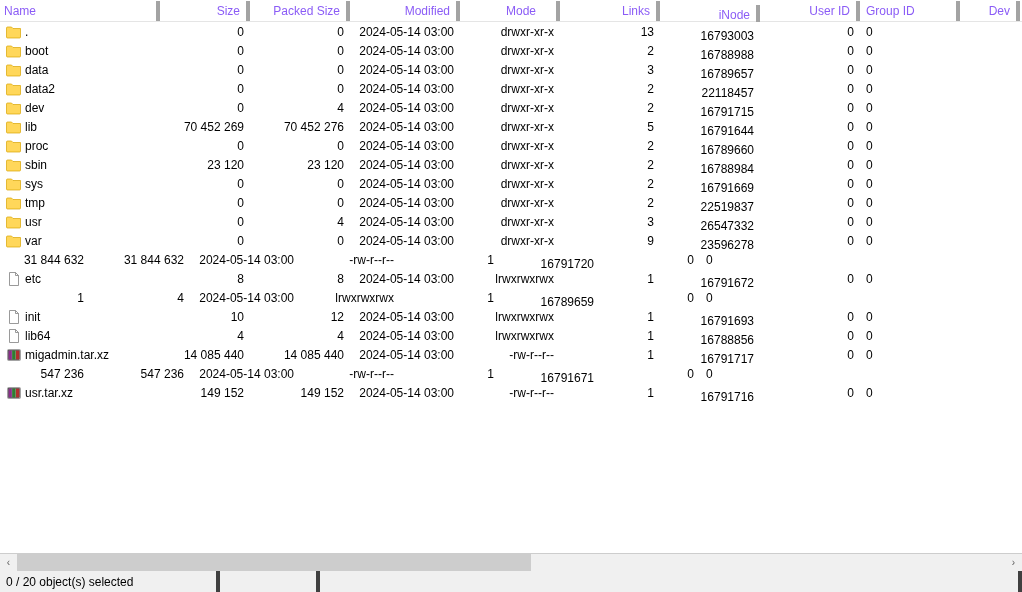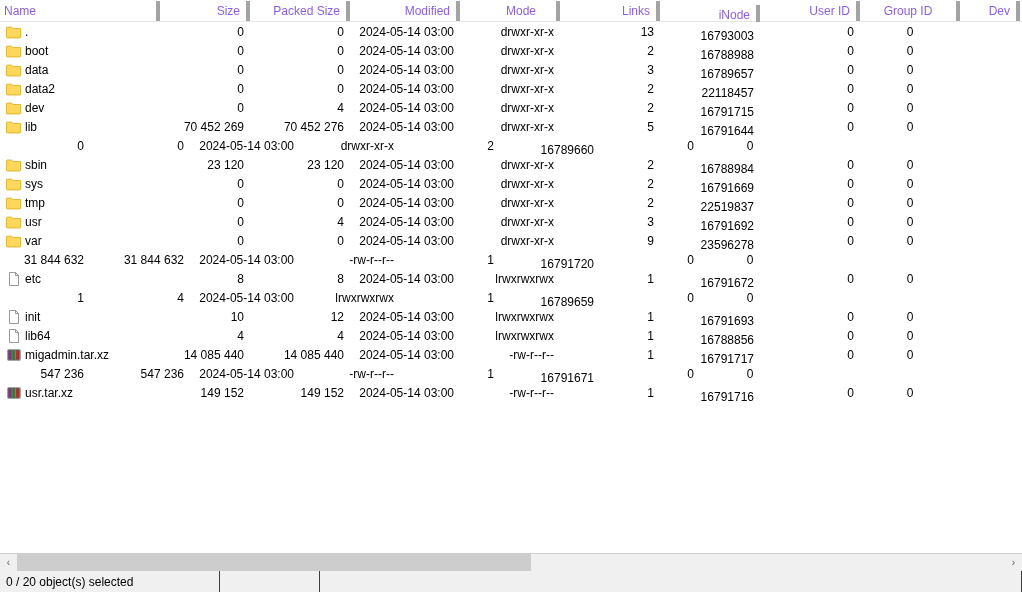--- a/index.html
+++ b/index.html
@@ -35,21 +35,21 @@
       color: #8b5cf6;
     }
     .col-name { width: 160px; text-align: left; padding-left: 4px; }
     .col-size { width: 90px; text-align: right; }
     .col-packed { width: 100px; text-align: right; }
     .col-modified { width: 110px; text-align: right; }
     .col-mode { width: 100px; text-align: right; padding-right: 20px;}
     .col-links { width: 100px; text-align: right; }
     .col-inode { width: 100px; text-align: right; margin-top: 8px; }
     .col-userid { width: 100px; text-align: right; }
-    .col-groupid { width: 100px; text-align: center; }
+    .col-groupid { width: 100px; text-align: left; }
     .col-dev { width: 60px; text-align: right; }
     
     .file-list {
       flex: 1;
       overflow: hidden;
       background: #ffffff;
     }
     .file-row {
       display: flex;
       height: 19px;
@@ -111,21 +111,21 @@
     .status-bar {
       display: flex;
       height: 22px;
       background: #f0f0f0;
       border-top: 1px solid #d4d4d4;
       align-items: center;
       flex-shrink: 0;
     }
     .status-cell {
       padding: 2px 6px;
-      border-right: 1px solid #404040;
+      border-right: 4px solid #404040;
       height: 100%;
       display: flex;
       align-items: center;
     }
     .status-cell.first { width: 220px; }
     .status-cell.second { width: 100px; }
     .status-cell.third { flex: 1; }
   </style>
 </head>
 <body>
@@ -246,20 +246,28 @@
       <div class="file-cell col-size">70 452 269</div>
       <div class="file-cell col-packed">70 452 276</div>
       <div class="file-cell col-modified">2024-05-14 03:00</div>
       <div class="file-cell col-mode">drwxr-xr-x</div>
       <div class="file-cell col-links">5</div>
       <div class="file-cell col-inode">16791644</div>
       <div class="file-cell col-userid">0</div>
       <div class="file-cell col-groupid">0</div>
     </div>
     <div class="file-row">
+      <div class="file-cell col-name name-cell">
+        <span class="icon">
+          <svg width="16" height="16" viewBox="0 0 16 16">
+            <path d="M1.5 3 h4 l1.5 1.5 h7.5 v8.5 a1 1 0 0 1 -1 1 h-12 a1 1 0 0 1 -1 -1 v-9 a1 1 0 0 1 1 -1 z" fill="#FFD75A" stroke="#D9A400" stroke-width="0.7"></path>
+          </svg>
+        </span>
+        <span>proc</span>
+      </div>
       <div class="file-cell col-size">0</div>
       <div class="file-cell col-packed">0</div>
       <div class="file-cell col-modified">2024-05-14 03:00</div>
       <div class="file-cell col-mode">drwxr-xr-x</div>
       <div class="file-cell col-links">2</div>
       <div class="file-cell col-inode">16789660</div>
       <div class="file-cell col-userid">0</div>
       <div class="file-cell col-groupid">0</div>
     </div>
     <div class="file-row">
@@ -323,21 +331,21 @@
             <path d="M1.5 3 h4 l1.5 1.5 h7.5 v8.5 a1 1 0 0 1 -1 1 h-12 a1 1 0 0 1 -1 -1 v-9 a1 1 0 0 1 1 -1 z" fill="#FFD75A" stroke="#D9A400" stroke-width="0.7"></path>
           </svg>
         </span>
         <span>usr</span>
       </div>
       <div class="file-cell col-size">0</div>
       <div class="file-cell col-packed">4</div>
       <div class="file-cell col-modified">2024-05-14 03:00</div>
       <div class="file-cell col-mode">drwxr-xr-x</div>
       <div class="file-cell col-links">3</div>
-      <div class="file-cell col-inode">16791692</div>
+      <div class="file-cell col-inode">26547332</div>
       <div class="file-cell col-userid">0</div>
       <div class="file-cell col-groupid">0</div>
     </div>
     <div class="file-row">
       <div class="file-cell col-name name-cell">
         <span class="icon">
           <svg width="16" height="16" viewBox="0 0 16 16">
             <path d="M1.5 3 h4 l1.5 1.5 h7.5 v8.5 a1 1 0 0 1 -1 1 h-12 a1 1 0 0 1 -1 -1 v-9 a1 1 0 0 1 1 -1 z" fill="#FFD75A" stroke="#D9A400" stroke-width="0.7"></path>
           </svg>
         </span>

